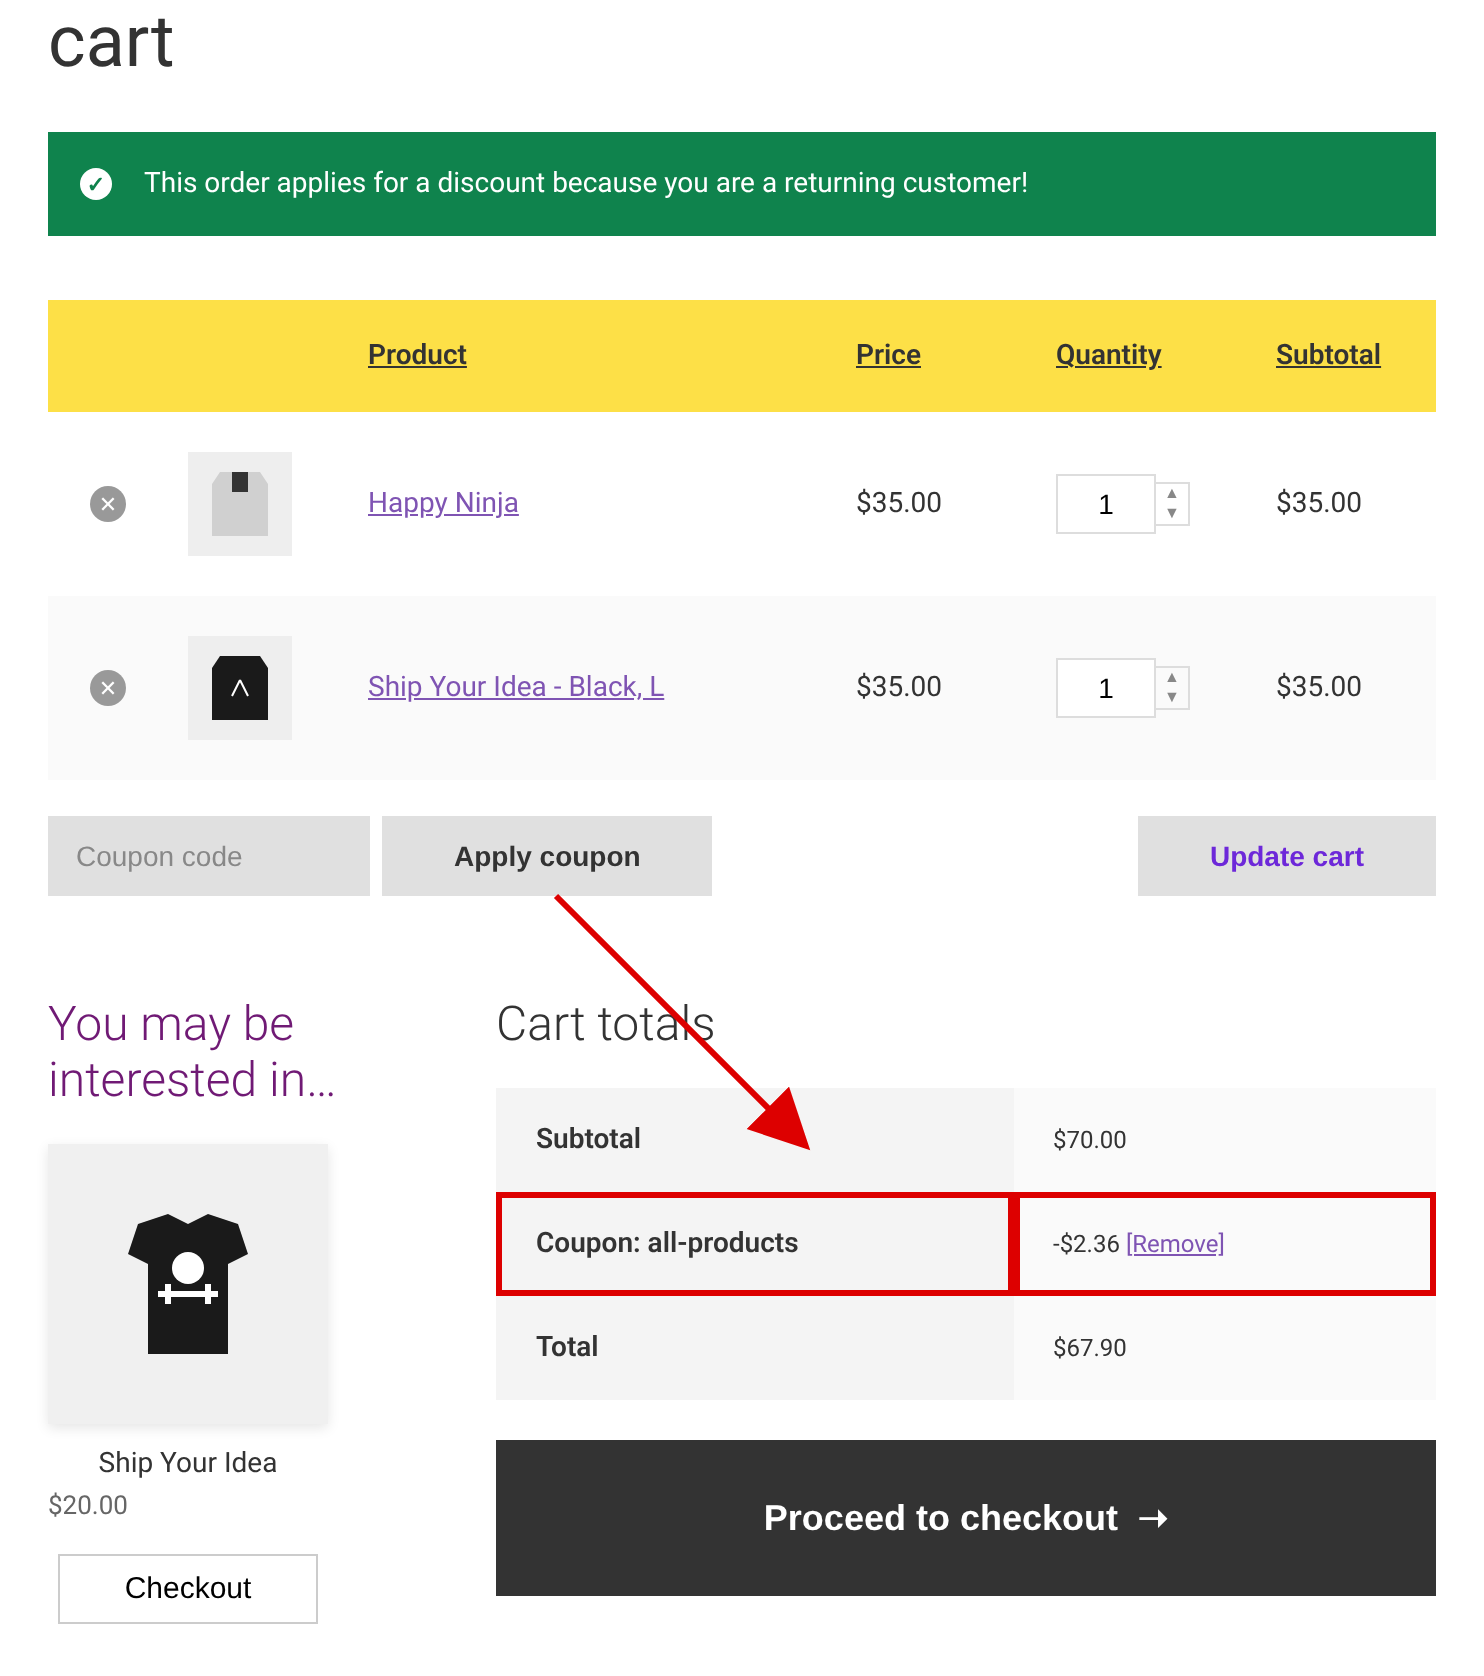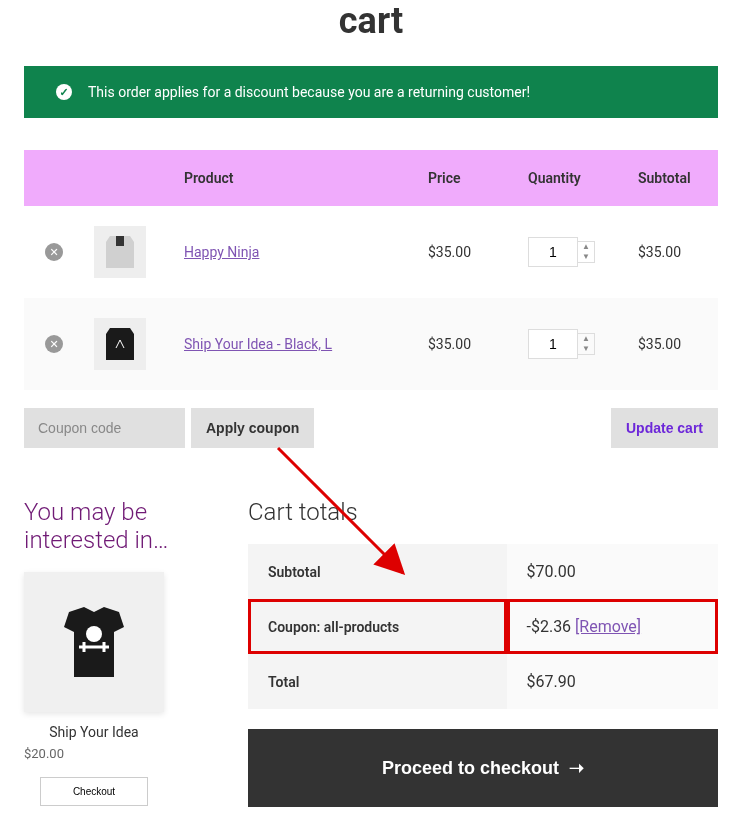--- a/index.html
+++ b/index.html
@@ -1,56 +1,56 @@
 <!DOCTYPE html>
 <html><head>
 <meta charset="utf-8">
 <style>
 * { box-sizing: border-box; margin: 0; padding: 0; }
 body { font-family: -apple-system, BlinkMacSystemFont, "Segoe UI", Roboto, sans-serif; background: #fff; color: #333; width: 742px; padding: 0 24px; }
-.page-title { font-size: 36px; font-weight: 700; color: #333; margin: 0 0 24px 0; text-align: center; }
-.notice { background: #0f834d; color: #fff; padding: 18px 32px; display: flex; align-items: center; gap: 16px; margin-bottom: 32px; }
+.page-title { font-size: 36px; font-weight: 400; color: #333; margin: 0 0 24px 0; }
+.notice { background: #0f834d; color: #fff; padding: 18px 16px; display: flex; align-items: center; gap: 16px; margin-bottom: 32px; }
 .notice-icon { width: 16px; height: 16px; background: #fff; border-radius: 50%; display: flex; align-items: center; justify-content: center; flex-shrink: 0; }
 .notice-icon::after { content: "✓"; color: #0f834d; font-size: 11px; font-weight: bold; }
 .notice-text { font-size: 14px; }
 .cart-table { width: 100%; border-collapse: collapse; margin-bottom: 18px; }
-.cart-table th { background: #f0abfc; text-align: left; padding: 20px 10px; font-size: 14px; color: #333; font-weight: 600; }
+.cart-table th { background: #fde047; text-align: left; padding: 20px 10px; font-size: 14px; color: #333; font-weight: 600; text-decoration: underline; }
 .cart-table td { padding: 20px 10px; font-size: 14px; vertical-align: middle; }
 .cart-table tr.row-alt td { background: #fafafa; }
 .col-remove { width: 60px; text-align: center; }
 .col-thumb { width: 90px; }
 .col-product { width: auto; }
 .col-price { width: 100px; }
 .col-qty { width: 110px; }
 .col-subtotal { width: 90px; }
 .remove-btn { width: 18px; height: 18px; border-radius: 50%; background: #999; color: #fff; display: inline-flex; align-items: center; justify-content: center; font-size: 11px; text-decoration: none; cursor: pointer; }
 .thumb { width: 52px; height: 52px; background: #eee; display: flex; align-items: center; justify-content: center; }
 .product-link { color: #7f54b3; text-decoration: underline; }
 .qty-input { width: 50px; padding: 6px; border: 1px solid #ddd; text-align: center; font-size: 14px; }
 .qty-wrap { display: flex; align-items: center; }
 .qty-spin { display: flex; flex-direction: column; border: 1px solid #ddd; border-left: none; }
 .qty-spin span { font-size: 8px; color: #888; padding: 0 4px; line-height: 10px; cursor: pointer; }
 .actions-row { display: flex; justify-content: space-between; gap: 8px; margin-bottom: 50px; }
 .coupon-input { width: 161px; padding: 12px 14px; border: none; background: #e0e0e0; font-size: 14px; color: #666; }
 .coupon-input::placeholder { color: #888; }
-.btn { padding: 12px 15px; border: none; background: #e0e0e0; color: #333; font-size: 14px; font-weight: 600; cursor: pointer; }
+.btn { padding: 12px 36px; border: none; background: #e0e0e0; color: #333; font-size: 14px; font-weight: 600; cursor: pointer; }
 .btn-update { color: #6d28d9; }
 .bottom-row { display: flex; gap: 24px; align-items: flex-start; }
 .upsell { flex: 0 0 200px; }
 .upsell-title { font-size: 24px; font-weight: 300; margin-bottom: 18px; color: #701a75; }
 .upsell-card { width: 140px; }
 .upsell-img { width: 140px; height: 140px; background: #f0f0f0; display: flex; align-items: center; justify-content: center; margin-bottom: 12px; box-shadow: 0 2px 6px rgba(0,0,0,.1); }
 .upsell-name { text-align: center; font-size: 14px; margin-bottom: 6px; }
 .upsell-price { text-align: left; font-size: 13px; color: #666; margin-bottom: 16px; }
-.upsell-btn { display: block; margin: 0 auto; padding: 8px 32px; border: 1px solid #ccc; background: #fff; font-size: 10px; cursor: pointer; }
+.upsell-btn { display: block; margin: 0 auto; padding: 8px 32px; border: 1px solid #ccc; background: #fff; font-size: 15px; cursor: pointer; }
 .totals { flex: 1; }
 .totals-title { font-size: 24px; font-weight: 300; margin-bottom: 18px; color: #333; }
 .totals-table { width: 100%; border-collapse: collapse; margin-bottom: 20px; }
 .totals-table th { background: #f4f4f4; text-align: left; padding: 18px 20px; font-size: 14px; font-weight: 600; width: 55%; }
-.totals-table td { background: #fafafa; padding: 18px 20px; font-size: 16px; }
+.totals-table td { background: #fafafa; padding: 18px 20px; font-size: 12px; }
 .highlight-row th, .highlight-row td { outline: 3px solid #d00; outline-offset: -3px; position: relative; margin-top: 48px; }
 .remove-link { color: #7f54b3; text-decoration: underline; }
 .checkout-btn { width: 100%; background: #333; color: #fff; padding: 28px; border: none; font-size: 18px; font-weight: 600; cursor: pointer; display: flex; align-items: center; justify-content: center; gap: 10px; }
 .arrow-annotation { position: absolute; pointer-events: none; }
 .tshirt-svg, .hoodie-svg { width: 48px; height: 48px; }
 .totals-wrap { position: relative; }
 </style>
 </head>
 <body>
 

